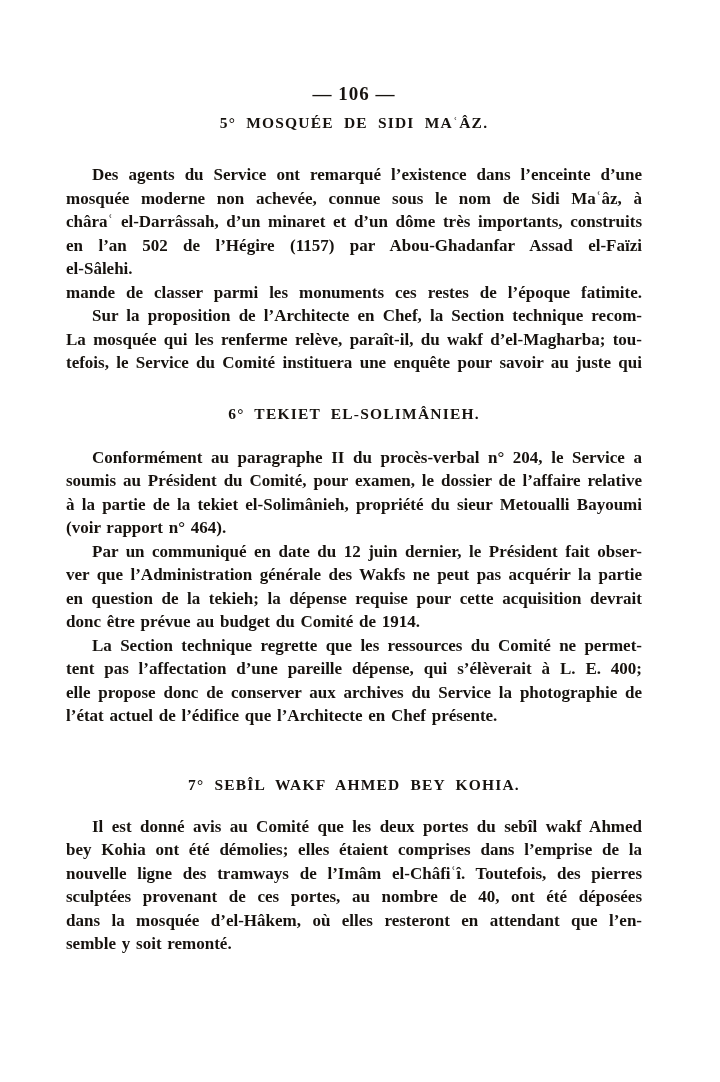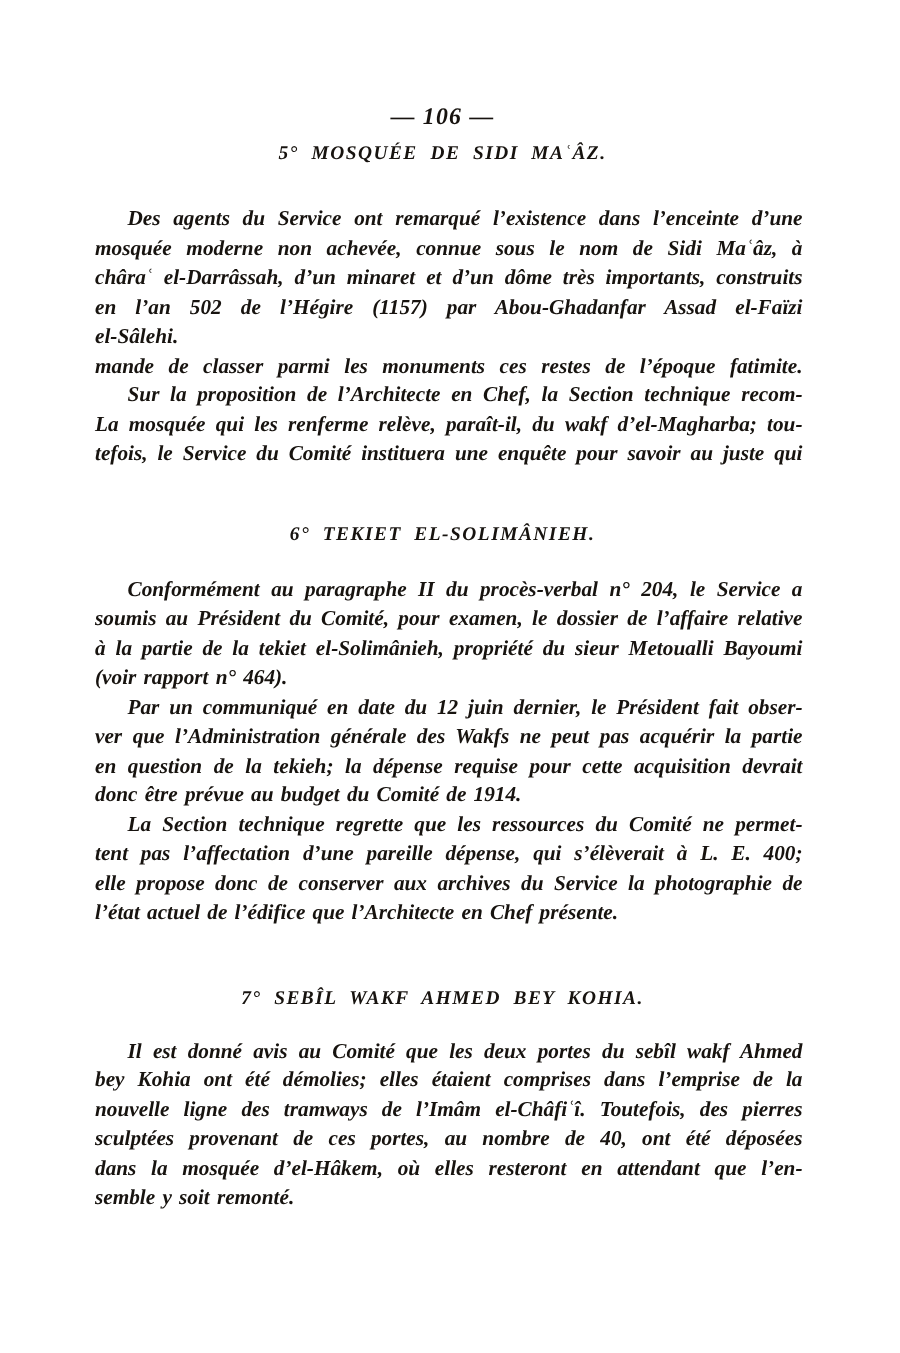--- a/index.html
+++ b/index.html
@@ -9,50 +9,48 @@
     overflow: hidden;
     position: relative;
   }
   .page {
     position: absolute; inset: 0;
     box-sizing: border-box;
     padding: 84px 78px 0 66px;
     font-family: "Liberation Serif", serif;
     font-weight: 700;
     color: #17130f;
-    font-style: italic;
     -webkit-font-smoothing: antialiased;
   }
   .folio {
     text-align: center;
     font-size: 19px;
     line-height: 20px;
     letter-spacing: 1px;
   }
   .heading {
     text-align: center;
     font-size: 15.5px;
     line-height: 18px;
     letter-spacing: 1.2px;
     word-spacing: 5px;
     white-space: nowrap;
   }
   .h5 { margin-top: 10px; }
-  .h6 { margin-top: 44px; }
+  .h6 { margin-top: 30px; }
   .h7 { margin-top: 48px; }
   .body5 { margin-top: 31px; }
   .body6 { margin-top: 23px; }
   .body7 { margin-top: 21px; }
   .line {
     font-size: 17px;
     line-height: 23.5px;
     word-spacing: 1.5px;
     text-align: justify;
     text-align-last: justify;
-    margin-left: 10px;
   }
   .line.last { text-align-last: left; }
   .line.indent { text-indent: 26px; }
 </style>
 </head>
 <body>
 
 <div class="page">
 
   <div class="folio">— 106 —</div>

